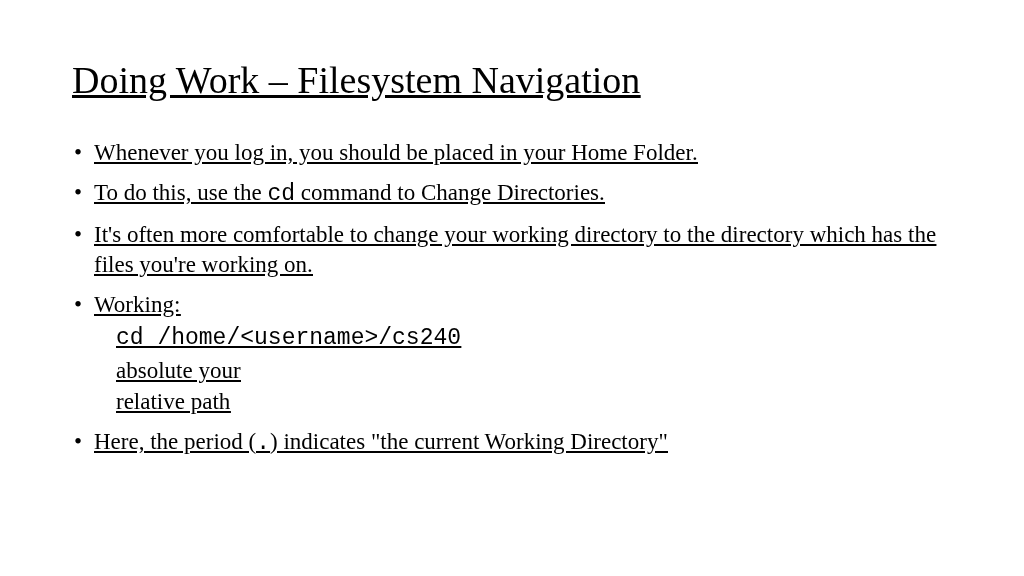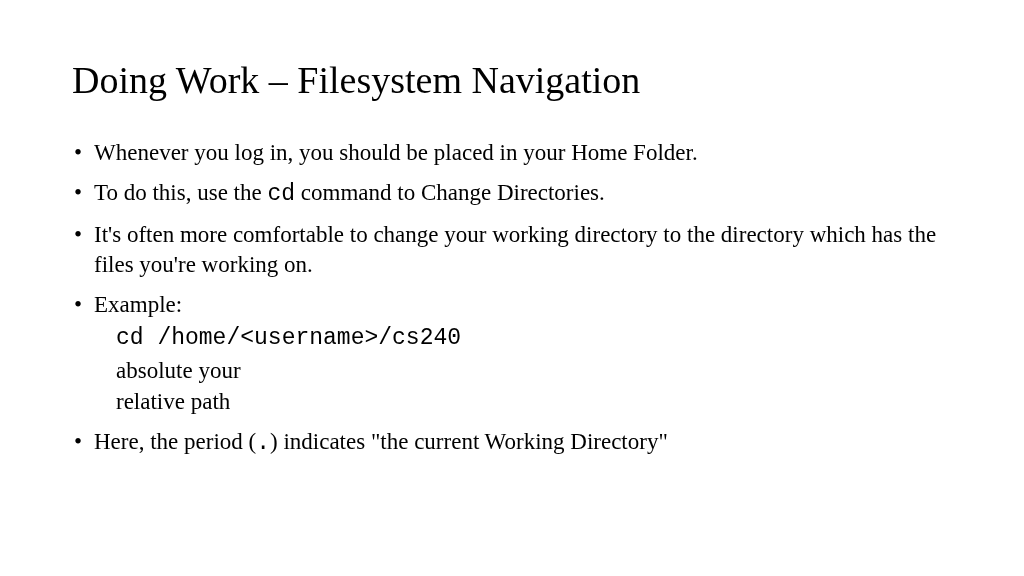--- a/index.html
+++ b/index.html
@@ -1,18 +1,19 @@
 <!DOCTYPE html>
 <html><head>
   <meta charset="utf-8">
   <style>
     * {
       margin: 0;
       padding: 0;
       box-sizing: border-box;
+      text-decoration: underline;
     }
     body {
       width: 1024px;
       height: 576px;
       background: #ffffff;
       font-family: "Times New Roman", Times, serif;
       color: #000000;
       padding: 58px 72px 40px 72px;
     }
     .title {
@@ -83,21 +84,21 @@
 
   <li class="outer-item">
     <span>To do this, use the </span><span class="mono">cd</span><span> command to Change Directories.</span>
   </li>
 
   <li class="outer-item">
     <span>It's often more comfortable to change your working directory to the directory which has the files you're working on.</span>
   </li>
 
   <li class="outer-item">
-    <span>Example:</span>
+    <span>Working:</span>
     <div class="example-block">
       <div class="example-row">
         <span class="example-cmd">cd /home/&lt;username&gt;/cs240</span>
         <span class="example-desc">absolute your</span>
       </div>
       <div class="example-row">
         <span class="example-desc">relative path</span>
       </div>
     </div>
   </li>

